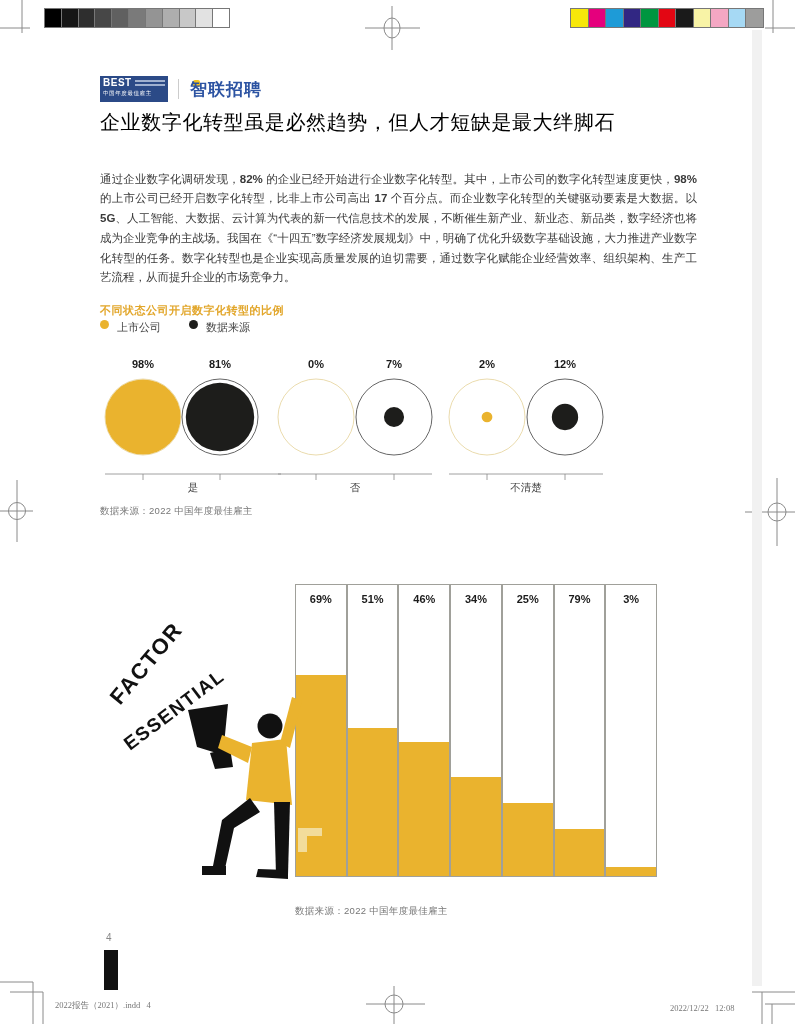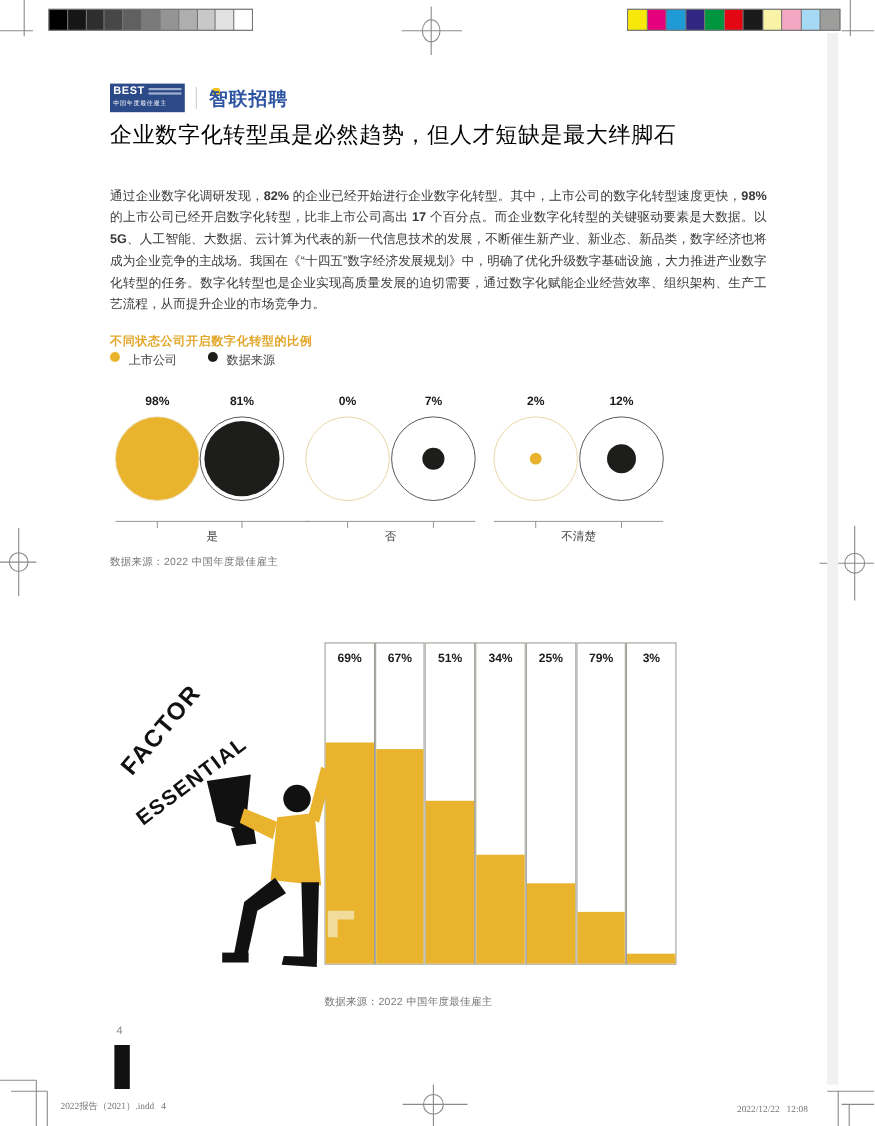--- a/index.html
+++ b/index.html
@@ -28,21 +28,21 @@
          color:#000000;letter-spacing:0.6px;}
   .paragraph{position:absolute;left:100px;top:158px;width:597px;font-size:11.5px;line-height:19.8px;
              color:#3a3a3a;text-align:justify;}
   .sec-title{position:absolute;font-size:11px;font-weight:bold;color:#E2A62A;letter-spacing:0.5px;}
   .legend{position:absolute;left:100px;top:320px;display:flex;align-items:center;font-size:11px;color:#444;}
   .legend .dot{width:9px;height:9px;border-radius:50%;margin-right:8px;}
   .legend .item{display:flex;align-items:flex-start;font-family:Liberation Serif, serif;}
   .legend .item + .item{margin-left:28px;}
   .source{position:absolute;font-size:9.5px;color:#777;letter-spacing:0.3px;}
   
-  .bars{position:absolute;left:295px;top:584px;width:320px;height:293px;display:flex;gap:0;z-index:1;}
+  .bars{position:absolute;left:295px;top:584px;width:362px;height:293px;display:flex;gap:0;z-index:1;}
   .bar-frame{flex:1;border:1px solid #A0A09A;position:relative;background:#fff;}
   .bar-fill{position:absolute;left:0;right:0;bottom:0;background:#EAB32E;}
   .bar-val{position:absolute;top:8px;left:0;width:100%;text-align:center;font-size:11px;
            font-weight:bold;color:#1c1c1c;}
   .bar-labels{position:absolute;left:295px;top:883px;width:362px;display:flex;gap:4px;}
   .bar-cat{flex:1;text-align:center;font-size:9.5px;color:#555;}
   .illu{position:absolute;left:100px;top:585px;z-index:3;pointer-events:none;}
   
   .page-num{position:absolute;left:106px;top:932px;font-size:10px;color:#888;}
   .bleed-tab{position:absolute;left:104px;top:950px;width:14px;height:40px;background:#111;}
@@ -166,26 +166,26 @@
       <text x="426" y="138" text-anchor="middle" font-size="10.5" fill="#444">不清楚</text>
     </svg>
   <div class="source" style="left:100px;top:505px;">数据来源：2022 中国年度最佳雇主</div>
 
   <div class="bars">
       <div class="bar-frame">
         <div class="bar-fill" style="height: 200.8px;"></div>
         <div class="bar-val">69%</div>
       </div>
       <div class="bar-frame">
-        <div class="bar-fill" style="height: 195px;"></div>
-        <div class="bar-val">67%</div>
-      </div>
-      <div class="bar-frame">
         <div class="bar-fill" style="height: 148.4px;"></div>
         <div class="bar-val">51%</div>
+      </div>
+      <div class="bar-frame">
+        <div class="bar-fill" style="height: 133.9px;"></div>
+        <div class="bar-val">46%</div>
       </div>
       <div class="bar-frame">
         <div class="bar-fill" style="height: 98.9px;"></div>
         <div class="bar-val">34%</div>
       </div>
       <div class="bar-frame">
         <div class="bar-fill" style="height: 72.8px;"></div>
         <div class="bar-val">25%</div>
       </div>
       <div class="bar-frame">

